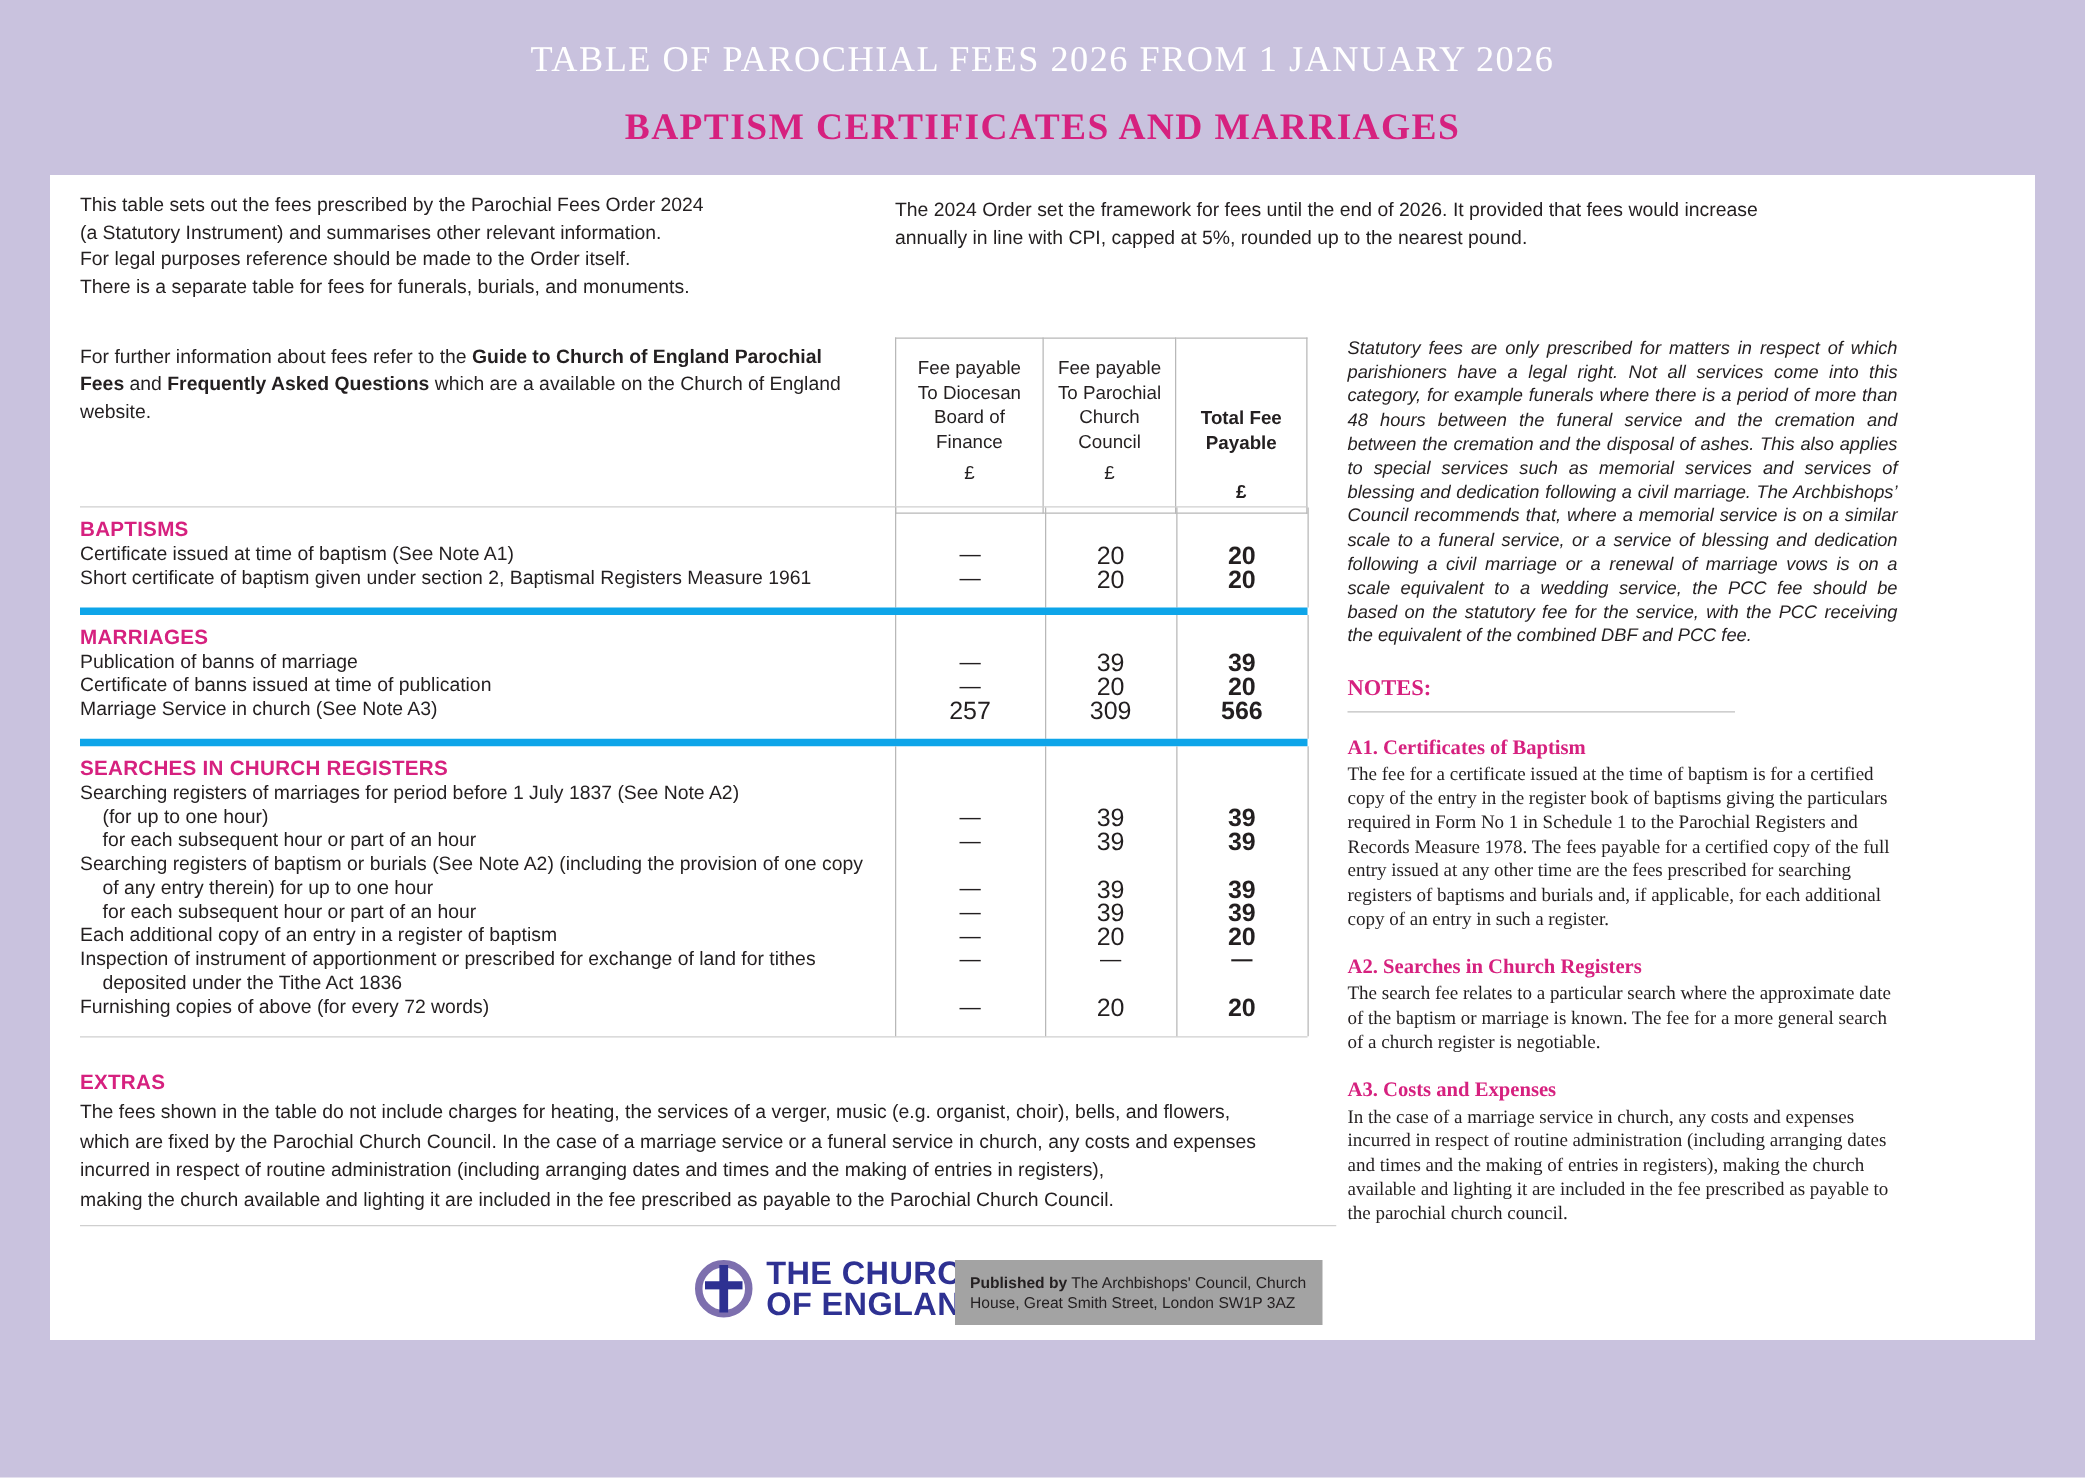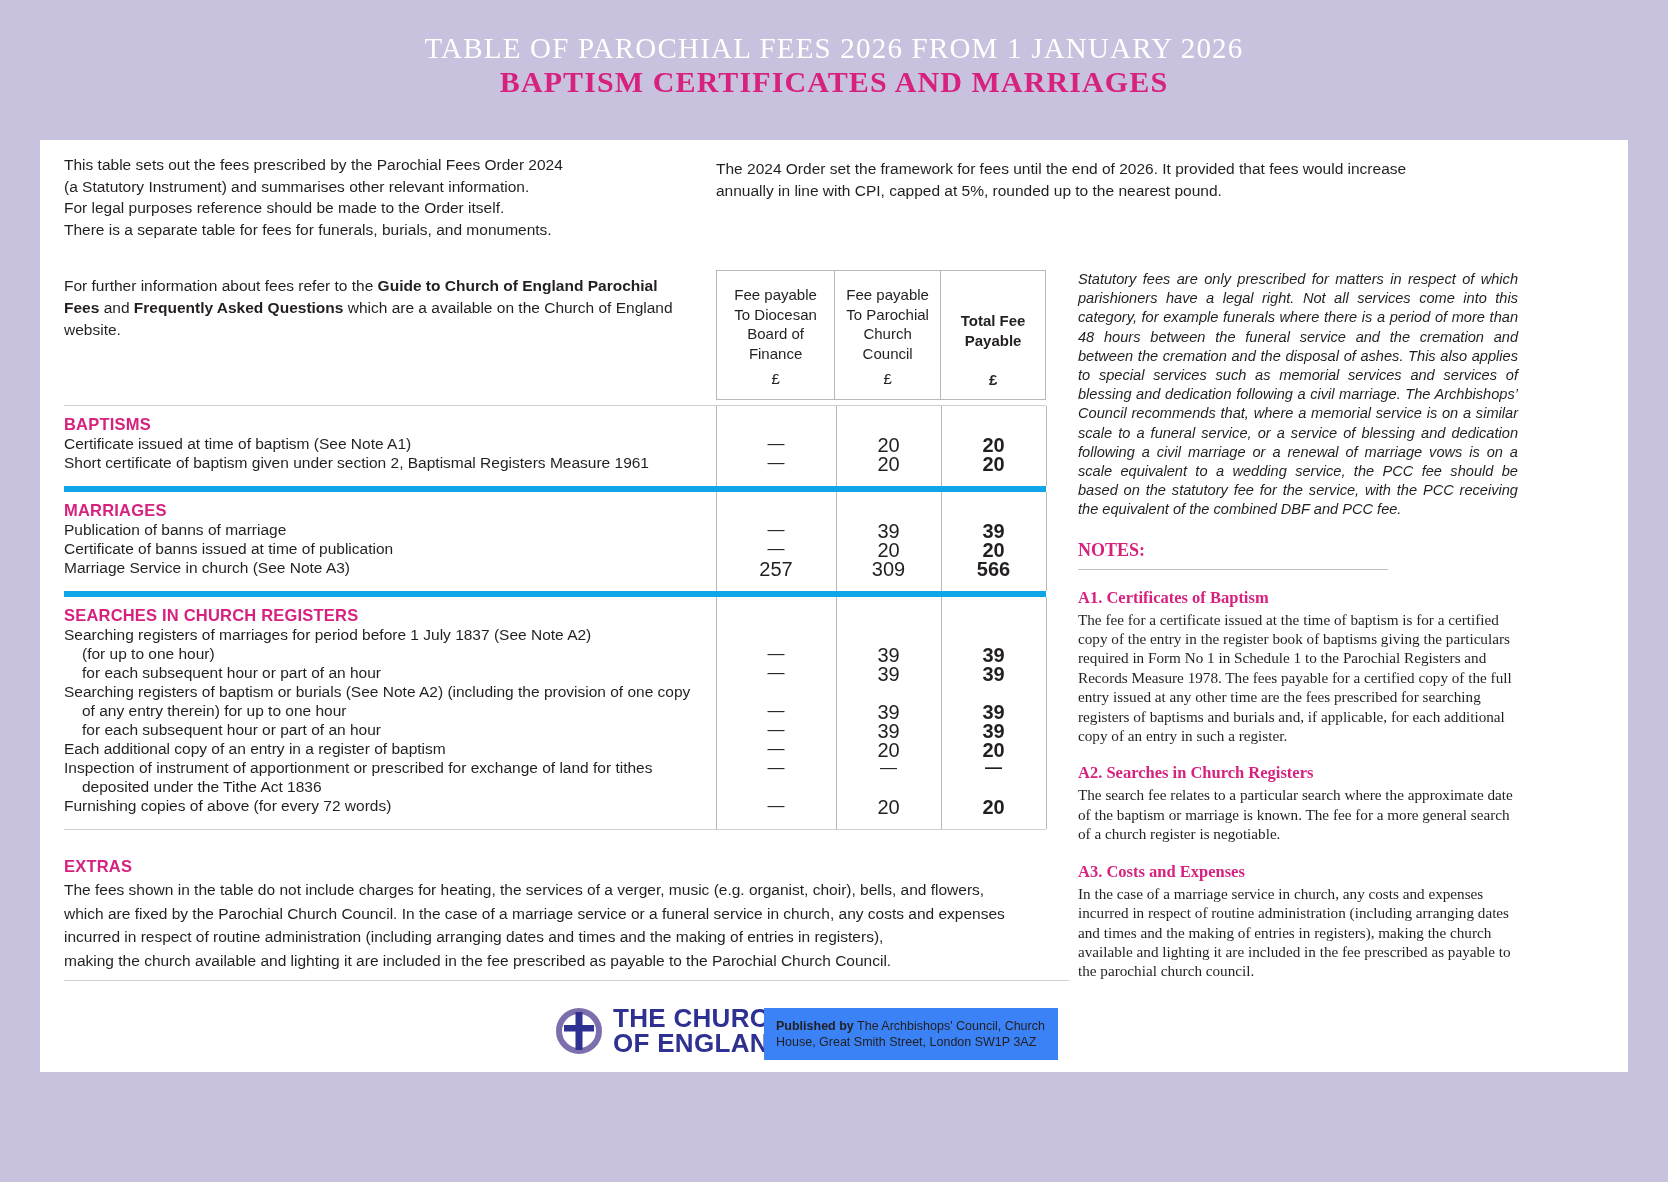--- a/index.html
+++ b/index.html
@@ -17,21 +17,21 @@
     text-align:center;
   }
   #doc-title{
     font-family:"Liberation Serif", serif;
     font-size:29px;letter-spacing:1.2px;color:#ffffff;
     margin-top:32px;font-weight:400;
   }
   #doc-subtitle{
     font-family:"Liberation Serif", serif;
     font-size:30px;letter-spacing:1.1px;color:#d6217f;
-    margin-top:0;font-weight:700;
+    margin-top:20px;font-weight:700;
   }
   
   #sheet{
     position:absolute;left:40px;top:140px;width:1588px;height:932px;
     background:#ffffff;
   }
   
   #left-col{position:absolute;left:24px;top:14px;width:1005px;}
   .intro{font-size:15.5px;line-height:21.5px;}
   #intro-right{
@@ -100,21 +100,21 @@
   #footer{position:absolute;left:24px;top:840px;width:1540px;}
   #footer-rule{border-top:1px solid #cfcfcf;width:1005px;}
   #logo-wrap{position:absolute;left:490px;top:26px;display:flex;align-items:center;}
   #logo-mark{width:50px;height:50px;position:relative;margin-right:9px;}
   #logo-text{
     font-family:"Liberation Sans", sans-serif;font-weight:700;
     color:#2e3192;font-size:26px;line-height:25px;letter-spacing:.3px;
   }
   #published{
     position:absolute;left:700px;top:28px;width:270px;
-    background:#3b82f6;padding:10px 12px;
+    background:#a3a3a3;padding:10px 12px;
     font-size:12.5px;line-height:16px;
   }
 </style>
 </head>
 <body>
 
 <div id="masthead">
   <div id="doc-title">TABLE OF PAROCHIAL FEES 2026 FROM 1 JANUARY 2026</div>
   <div id="doc-subtitle">BAPTISM CERTIFICATES AND MARRIAGES</div>
 </div>
@@ -145,21 +145,21 @@
         <div style="margin-top:6px">£</div>
       </td>
       <td class="colhead" style="width:105px">
         <div>Fee payable</div>
         <div>To Parochial</div>
         <div>Church</div>
         <div>Council</div>
         <div style="margin-top:6px">£</div>
       </td>
       <td class="colhead bold" style="width:105px">
-        <div style="margin-top:26px">Total Fee</div>
+        <div style="margin-top:40px">Total Fee</div>
         <div>Payable</div>
         <div style="margin-top:20px">£</div>
       </td>
     </tr>
   </tbody>
     </table>
 
   <div id="rows">
       <div class="band" style="height: 80px;">
         <div class="vline" style="left: 652px;"></div>

